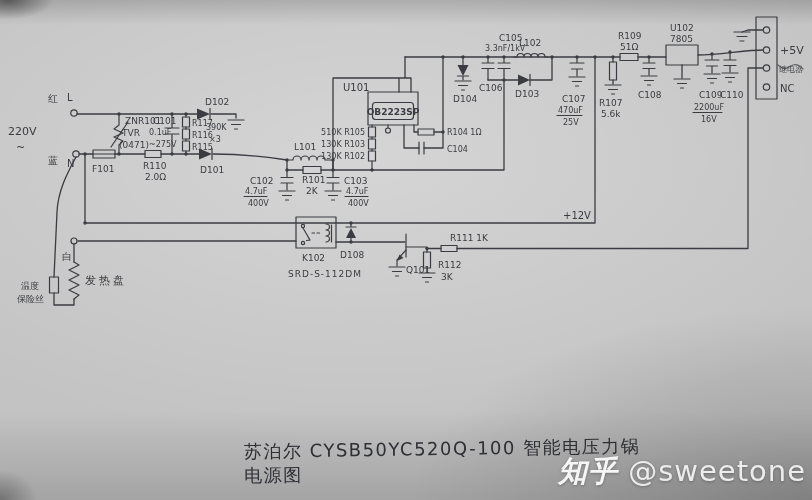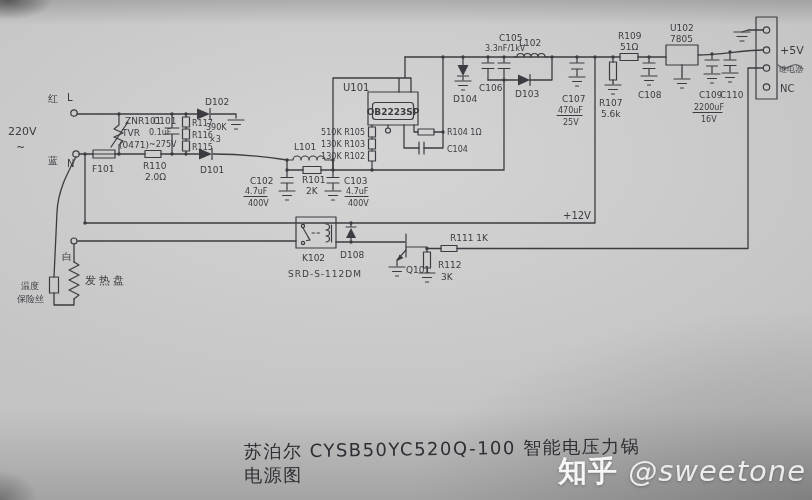--- a/index.html
+++ b/index.html
@@ -20,22 +20,22 @@
   .dot{fill:var(--ink,#3b3c41);stroke:none;}
   text{fill:var(--ink,#3b3c41);font-family:"DejaVu Sans",sans-serif;font-size:9px;}
   .lg{font-size:11px;}
   .md{font-size:10px;}
   .sm{font-size:8px;}
   .b{font-weight:bold;}
   #caption{position:absolute;left:244px;top:437px;width:400px;
     font-size:18px;color:#2e2f34;letter-spacing:1.5px;transform:rotate(-.8deg);}
   #watermark{position:absolute;right:6px;bottom:8px;font-size:29px;color:#f6f6f6;
     text-shadow:0 1px 3px rgba(0,0,0,.28);letter-spacing:1px;}
-  #watermark .u{color:#ececec;font-weight:400;font-style:italic;}
-  #watermark .b2{font-weight:700;}
+  #watermark .u{color:#ececec;font-weight:400;}
+  #watermark .b2{font-weight:700;font-style:italic;}
 </style>
 </head>
 <body>
 
 <div id="stage">
 <svg width="812" height="500" viewBox="0 0 812 500">
 
   <g>
     <text class="lg" x="8" y="135">220V</text>
     <text class="lg" x="16" y="151">~</text>

